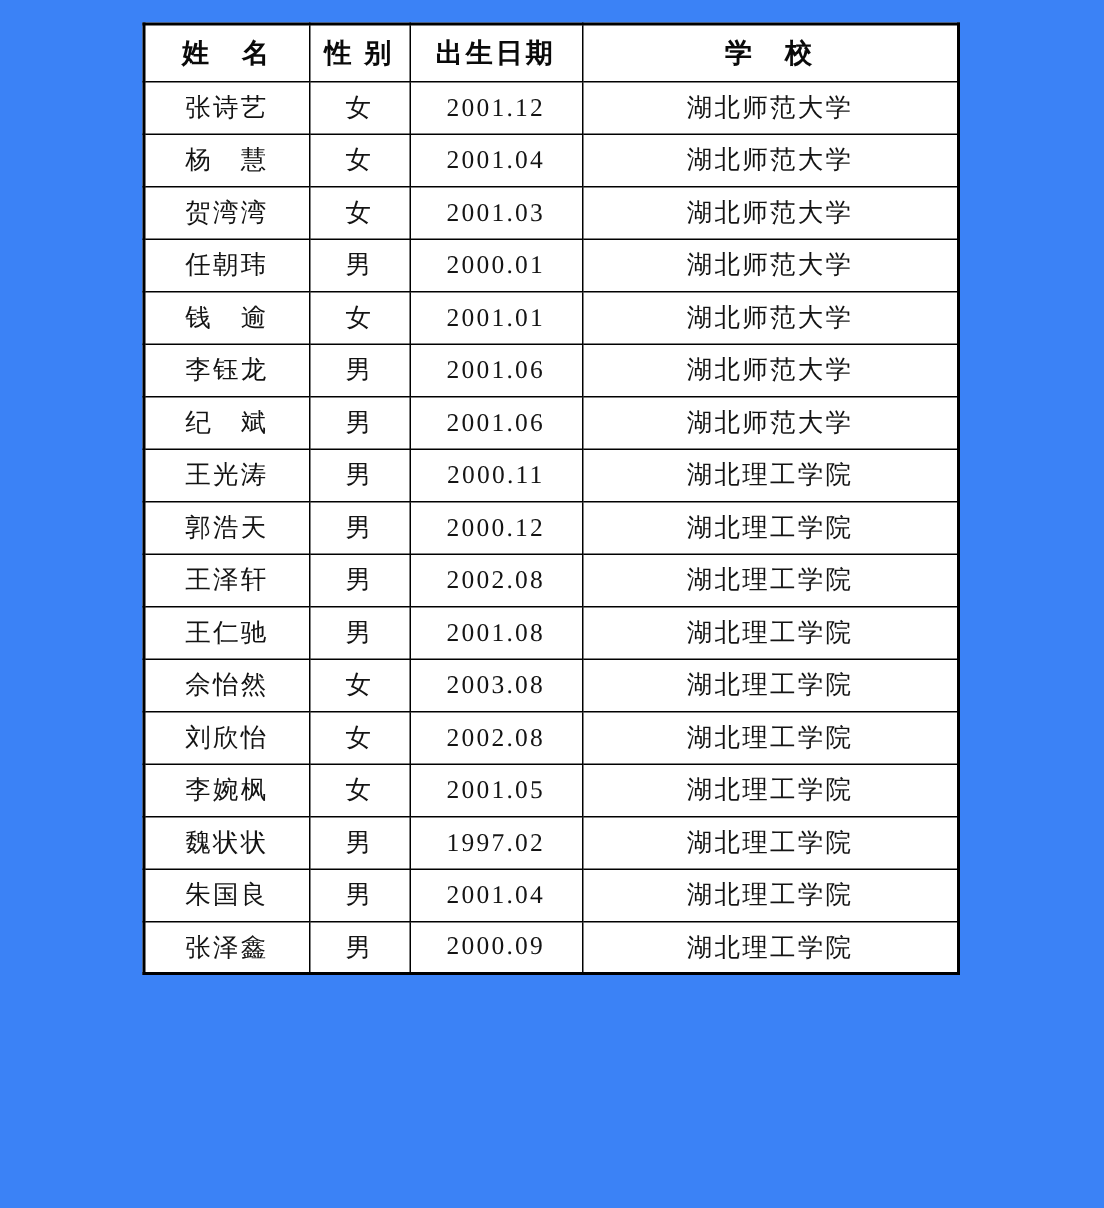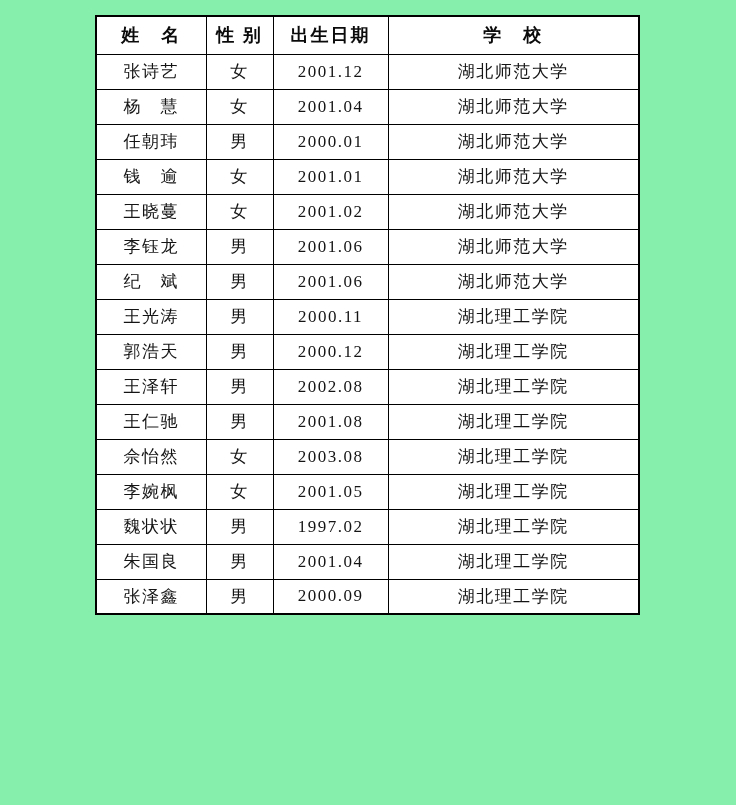--- a/index.html
+++ b/index.html
@@ -12,21 +12,21 @@
     height: 805px;
     position: relative;
     font-family: "Liberation Serif", "DejaVu Serif", serif;
     color: #111111;
     overflow: hidden;
   }
   .doc-canvas {
     position: absolute;
     left: 0; top: 0;
     width: 736px; height: 805px;
-    background: #86efac;
+    background: #3b82f6;
   }
   table.roster {
     position: absolute;
     left: 95px;
     top: 15px;
     width: 543px;
     border-collapse: collapse;
     table-layout: fixed;
     border: 2px solid #000000;
     background: #ffffff;
@@ -88,35 +88,35 @@
           <td class="cell-birthdate">2001.12</td>
           <td class="cell-school">湖北师范大学</td>
         </tr>
         <tr>
           <td class="cell-name">杨　慧</td>
           <td class="cell-gender">女</td>
           <td class="cell-birthdate">2001.04</td>
           <td class="cell-school">湖北师范大学</td>
         </tr>
         <tr>
+          <td class="cell-name">贺湾湾</td>
+          <td class="cell-gender">女</td>
+          <td class="cell-birthdate">2001.03</td>
+          <td class="cell-school">湖北师范大学</td>
+        </tr>
+        <tr>
           <td class="cell-name">任朝玮</td>
           <td class="cell-gender">男</td>
           <td class="cell-birthdate">2000.01</td>
           <td class="cell-school">湖北师范大学</td>
         </tr>
         <tr>
           <td class="cell-name">钱　逾</td>
           <td class="cell-gender">女</td>
           <td class="cell-birthdate">2001.01</td>
-          <td class="cell-school">湖北师范大学</td>
-        </tr>
-        <tr>
-          <td class="cell-name">王晓蔓</td>
-          <td class="cell-gender">女</td>
-          <td class="cell-birthdate">2001.02</td>
           <td class="cell-school">湖北师范大学</td>
         </tr>
         <tr>
           <td class="cell-name">李钰龙</td>
           <td class="cell-gender">男</td>
           <td class="cell-birthdate">2001.06</td>
           <td class="cell-school">湖北师范大学</td>
         </tr>
         <tr>
           <td class="cell-name">纪　斌</td>
@@ -148,20 +148,26 @@
           <td class="cell-birthdate">2001.08</td>
           <td class="cell-school">湖北理工学院</td>
         </tr>
         <tr>
           <td class="cell-name">佘怡然</td>
           <td class="cell-gender">女</td>
           <td class="cell-birthdate">2003.08</td>
           <td class="cell-school">湖北理工学院</td>
         </tr>
         <tr>
+          <td class="cell-name">刘欣怡</td>
+          <td class="cell-gender">女</td>
+          <td class="cell-birthdate">2002.08</td>
+          <td class="cell-school">湖北理工学院</td>
+        </tr>
+        <tr>
           <td class="cell-name">李婉枫</td>
           <td class="cell-gender">女</td>
           <td class="cell-birthdate">2001.05</td>
           <td class="cell-school">湖北理工学院</td>
         </tr>
         <tr>
           <td class="cell-name">魏状状</td>
           <td class="cell-gender">男</td>
           <td class="cell-birthdate">1997.02</td>
           <td class="cell-school">湖北理工学院</td>

